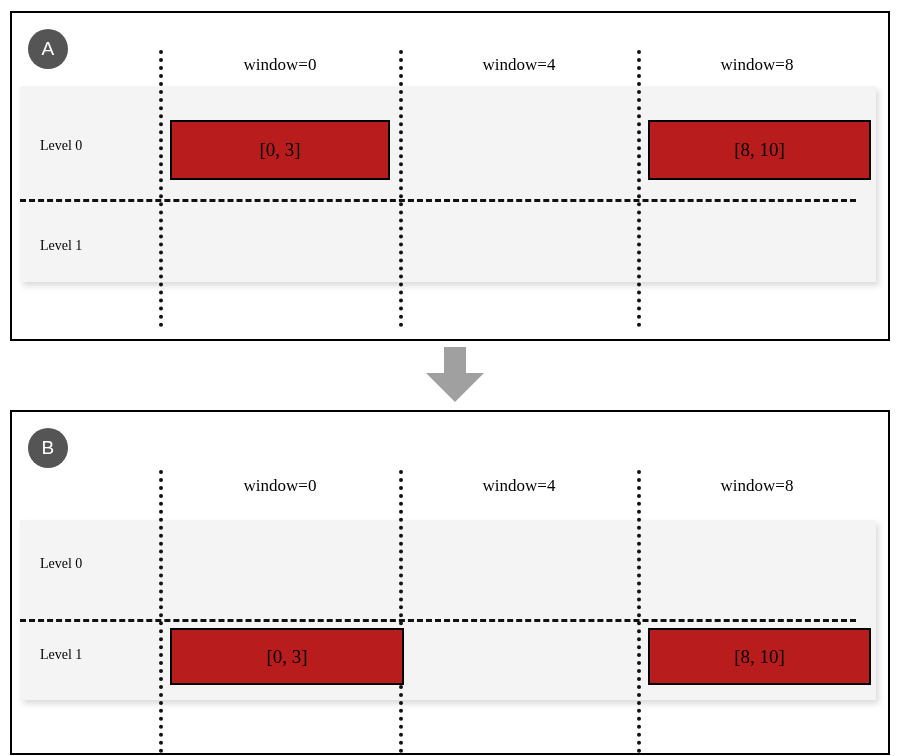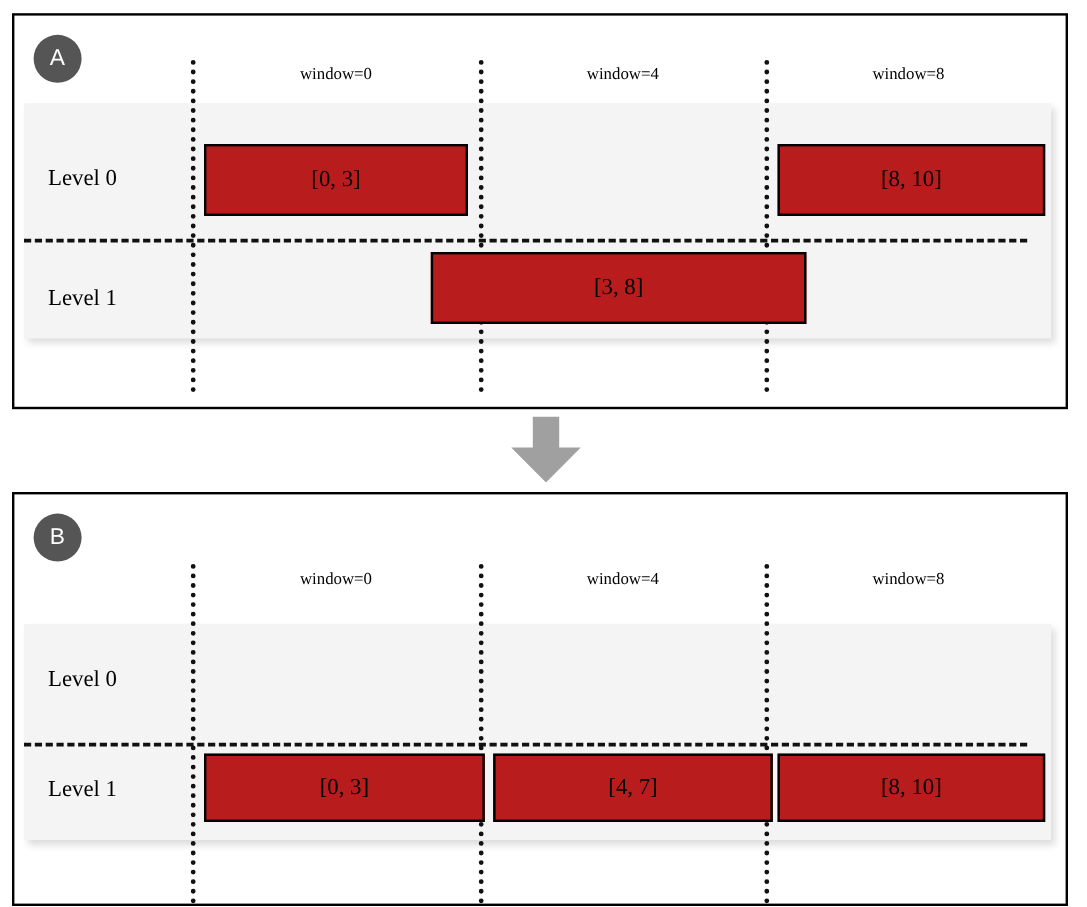--- a/index.html
+++ b/index.html
@@ -69,29 +69,29 @@
     position: absolute;
     width: 0;
     border-left: 4px dotted #111111;
   }
   .rule-a { top: 50px;  height: 277px; }
   .rule-b { top: 470px; height: 283px; }
 
   
   .window-label {
     position: absolute;
-    font-size: 14px;
+    font-size: 17px;
     text-align: center;
     white-space: nowrap;
   }
 
   
   .level-label {
     position: absolute;
-    font-size: 19px;
+    font-size: 14px;
     white-space: nowrap;
     text-align: center;
   }
 
   
   .interval-box {
     position: absolute;
     box-sizing: border-box;
     border: 2.5px solid #000000;
     background: #b91c1c;
@@ -136,21 +136,20 @@
 
   <div class="window-label" style="left:161px; top:55px; width:238px;">window=0</div>
   <div class="window-label" style="left:401px; top:55px; width:236px;">window=4</div>
   <div class="window-label" style="left:639px; top:55px; width:236px;">window=8</div>
 
   <div class="level-label" style="left:40px; top:138px;">Level 0</div>
   <div class="level-label" style="left:40px; top:238px;">Level 1</div>
 
   <div class="interval-box" style="left:170px; top:120px; width:220px; height:60px;">[0, 3]</div>
   <div class="interval-box" style="left:648px; top:120px; width:223px; height:60px;">[8, 10]</div>
-  <div class="interval-box" style="left:359px; top:210px; width:313px; height:60px;">[3, 8]</div>
 
   <svg id="transition-arrow" viewBox="0 0 62 55">
     <polygon points="20,0 42,0 42,26 60,26 31,55 2,26 20,26" fill="#a0a0a0"></polygon>
   </svg>
 
   <div class="panel" id="panel-b">
     <div class="panel-badge">B</div>
   </div>
 
   <div class="band" id="band-b"></div>
@@ -161,16 +160,15 @@
   <div class="window-rule rule-b" style="left:637px;"></div>
 
   <div class="window-label" style="left:161px; top:476px; width:238px;">window=0</div>
   <div class="window-label" style="left:401px; top:476px; width:236px;">window=4</div>
   <div class="window-label" style="left:639px; top:476px; width:236px;">window=8</div>
 
   <div class="level-label" style="left:40px; top:556px;">Level 0</div>
   <div class="level-label" style="left:40px; top:647px;">Level 1</div>
 
   <div class="interval-box" style="left:170px; top:628px; width:234px; height:57px;">[0, 3]</div>
-  <div class="interval-box" style="left:411px; top:628px; width:233px; height:57px;">[4, 7]</div>
   <div class="interval-box" style="left:648px; top:628px; width:223px; height:57px;">[8, 10]</div>
 
 </div>
 
 </body></html>

